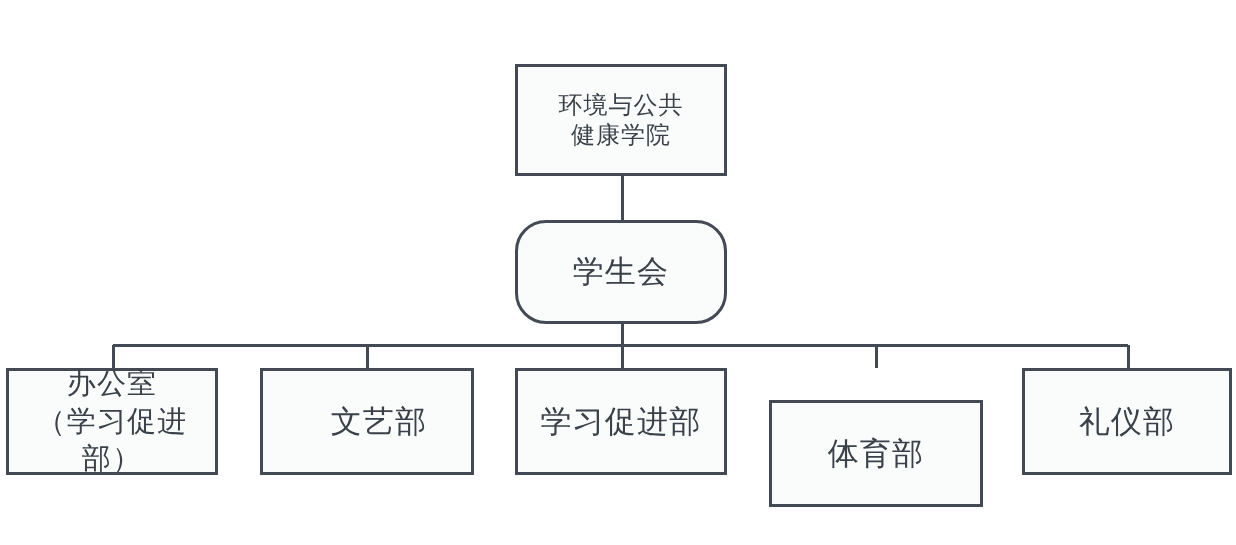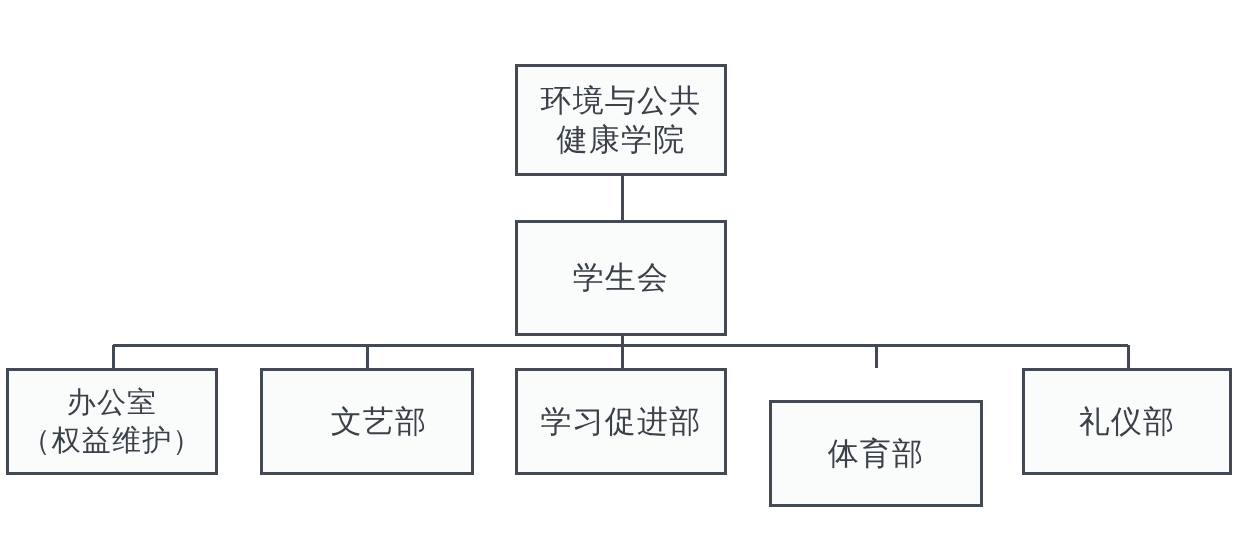--- a/index.html
+++ b/index.html
@@ -41,23 +41,23 @@
   .node-label {
     color: #3b4149;
     font-family: "Liberation Serif", "DejaVu Serif", serif;
     line-height: 1.26;
     letter-spacing: 0.04em;
     white-space: pre-line;
     padding: 0 6px;
   }
   
   #node-root { left: 515px; top: 64px; width: 212px; height: 112px; }
-  #node-root .node-label { font-size: 31px; }
+  #node-root .node-label { font-size: 24px; }
 
-  #node-union { left: 515px; top: 220px; width: 212px; height: 116px; }
+  #node-union { left: 515px; top: 220px; width: 212px; height: 104px; border-radius: 31px; }
   #node-union .node-label { font-size: 31px; }
 
   .dept { top: 368px; height: 107px; }
   #node-dept-0 { left: 6px;    width: 212px; }
   #node-dept-1 { left: 260px;  width: 214px; padding-left: 24px; }
   #node-dept-2 { left: 515px;  width: 212px; text-align: right; }
   #node-dept-3 { left: 769px;  width: 214px; margin-top: 32px; }
   #node-dept-4 { left: 1022px; width: 210px; }
 
   #node-dept-0 .node-label { font-size: 29px; line-height: 1.30; }
@@ -91,21 +91,21 @@
     <span class="node-label">环境与公共
 健康学院</span>
   </div>
 
   <div class="node" id="node-union">
     <span class="node-label">学生会</span>
   </div>
 
   <div class="node dept" id="node-dept-0">
     <span class="node-label">办公室
-（权益维护）</span>
+（学习促进部）</span>
   </div>
   <div class="node dept" id="node-dept-1">
     <span class="node-label">文艺部</span>
   </div>
   <div class="node dept" id="node-dept-2">
     <span class="node-label">学习促进部</span>
   </div>
   <div class="node dept" id="node-dept-3">
     <span class="node-label">体育部</span>
   </div>

